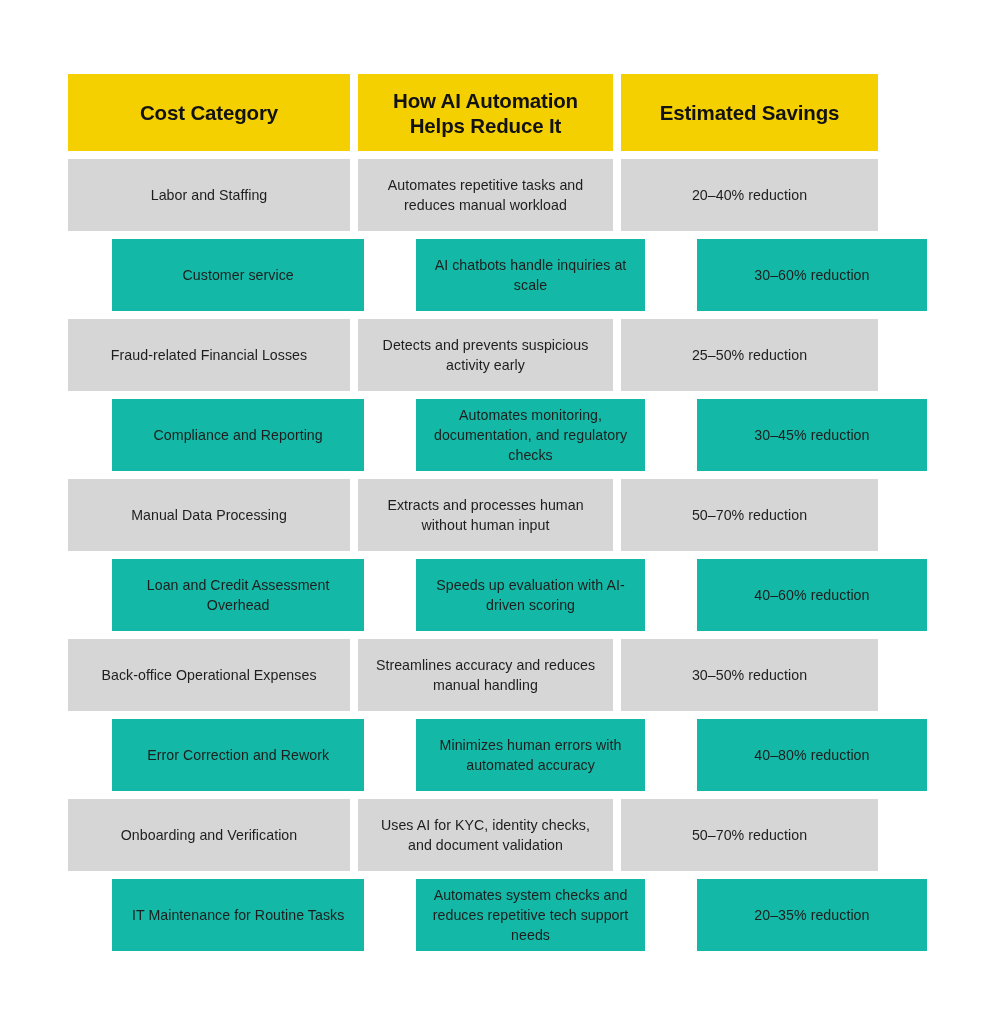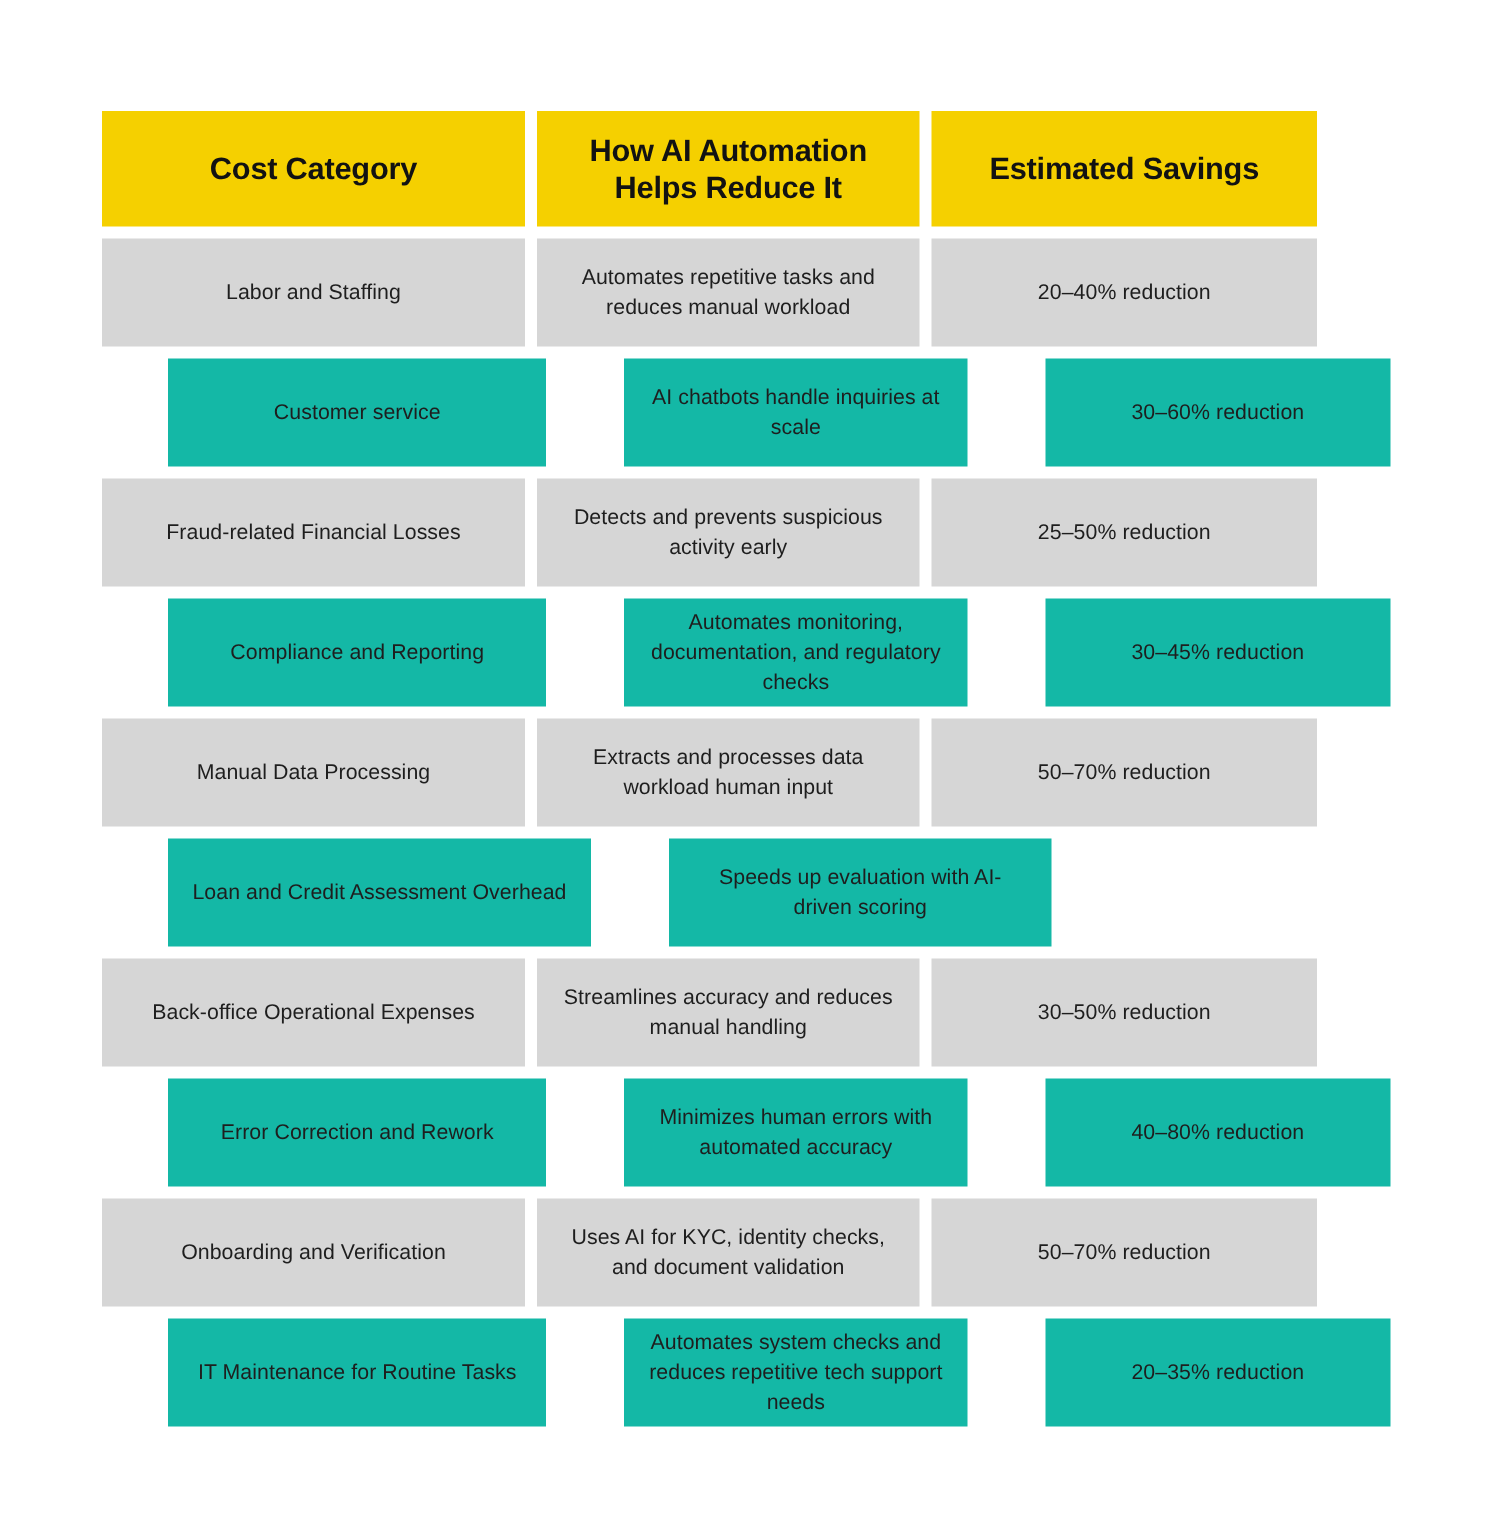--- a/index.html
+++ b/index.html
@@ -141,36 +141,39 @@
         <div class="cell col-2">
           <span class="cell-text">30–45% reduction</span>
         </div>
       </div>
       <div class="row body-row shade-dark">
         <div class="cell col-0">
           <span class="cell-text">Manual Data Processing</span>
         </div>
         <div class="gap"></div>
         <div class="cell col-1">
-          <span class="cell-text">Extracts and processes data workload human input</span>
+          <span class="cell-text">Extracts and processes human without human input</span>
         </div>
         <div class="gap"></div>
         <div class="cell col-2">
           <span class="cell-text">50–70% reduction</span>
         </div>
       </div>
       <div class="row body-row shade-light">
         <div class="cell col-0">
           <span class="cell-text">Loan and Credit Assessment Overhead</span>
         </div>
         <div class="gap"></div>
         <div class="cell col-1">
           <span class="cell-text">Speeds up evaluation with AI-driven scoring</span>
         </div>
         <div class="gap"></div>
+        <div class="cell col-2">
+          <span class="cell-text">40–60% reduction</span>
+        </div>
       </div>
       <div class="row body-row shade-dark">
         <div class="cell col-0">
           <span class="cell-text">Back-office Operational Expenses</span>
         </div>
         <div class="gap"></div>
         <div class="cell col-1">
           <span class="cell-text">Streamlines accuracy and reduces manual handling</span>
         </div>
         <div class="gap"></div>

